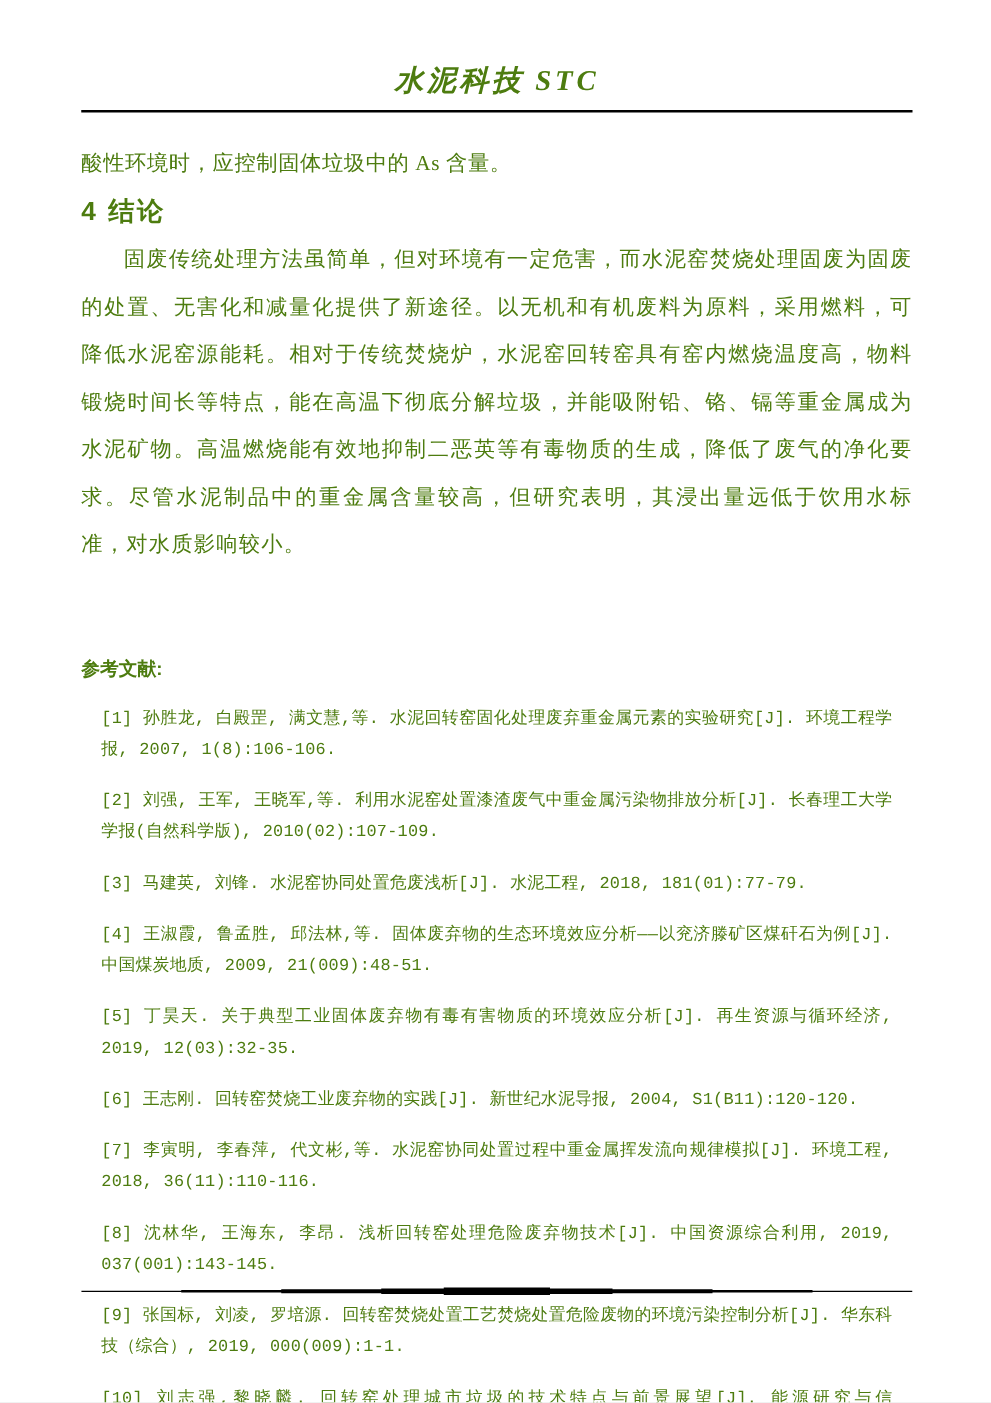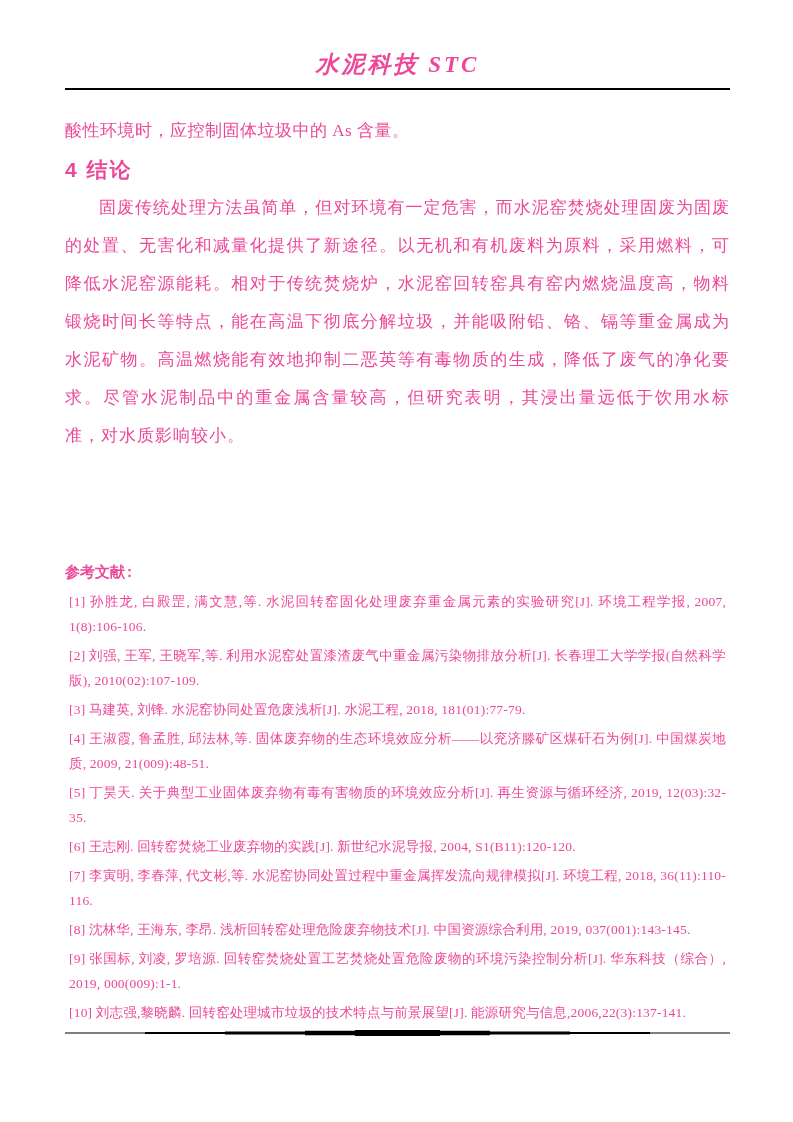--- a/index.html
+++ b/index.html
@@ -6,21 +6,21 @@
     margin: 0;
     padding: 0;
     background: #e8e8e8;
   }
   .page {
     position: relative;
     width: 793px;
     height: 1122px;
     margin: 0 auto;
     background: #ffffff;
-    color: #ec4899;
+    color: #4d7c0f;
     overflow: hidden;
     box-sizing: border-box;
   }
   .content {
     position: absolute;
     left: 65px;
     top: 0;
     width: 665px;
   }
   
@@ -59,32 +59,32 @@
     margin-top: 4px;
     font-family: "Liberation Serif", "DejaVu Serif", serif;
     font-size: 17px;
     line-height: 38px;
     letter-spacing: 1px;
     text-align: justify;
     text-indent: 2em;
   }
   
   .references-heading {
-    margin-top: 108px;
-    font-family: Liberation Mono, monospace;
+    margin-top: 70px;
+    font-family: Liberation Sans, sans-serif;
     font-weight: bold;
     font-size: 15px;
     line-height: 22px;
   }
   .references-list {
     margin-top: 4px;
   }
   .reference-item {
-    margin: 4px;
-    font-family: Liberation Serif, serif;
+    margin: 16px;
+    font-family: Liberation Mono, monospace;
     font-size: 13.5px;
     line-height: 25px;
     text-align: justify;
     letter-spacing: 0.2px;
   }
   
   .footer {
     position: absolute;
     left: 65px;
     width: 665px;

